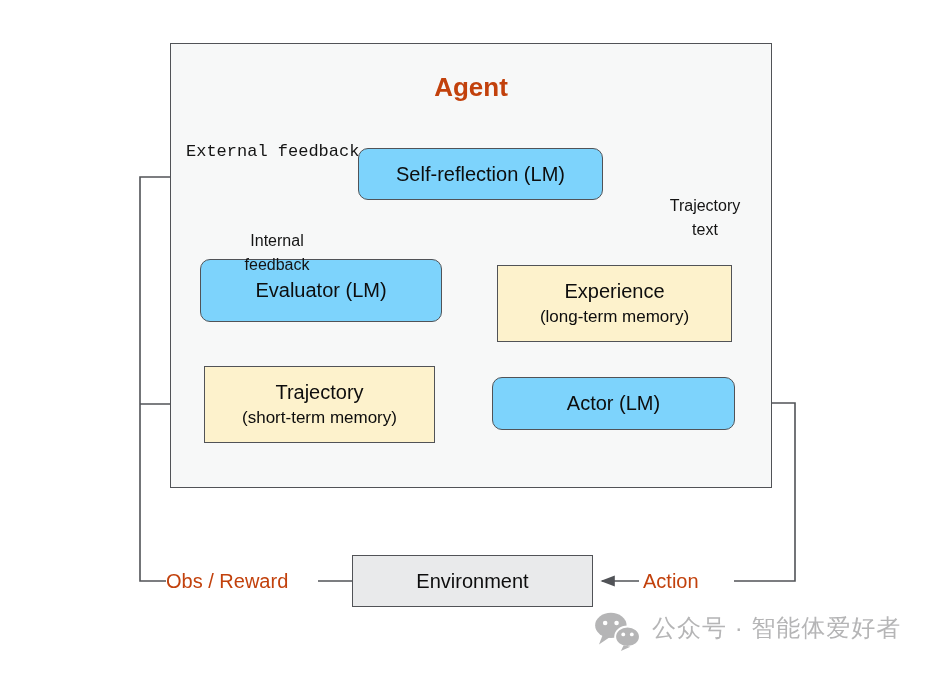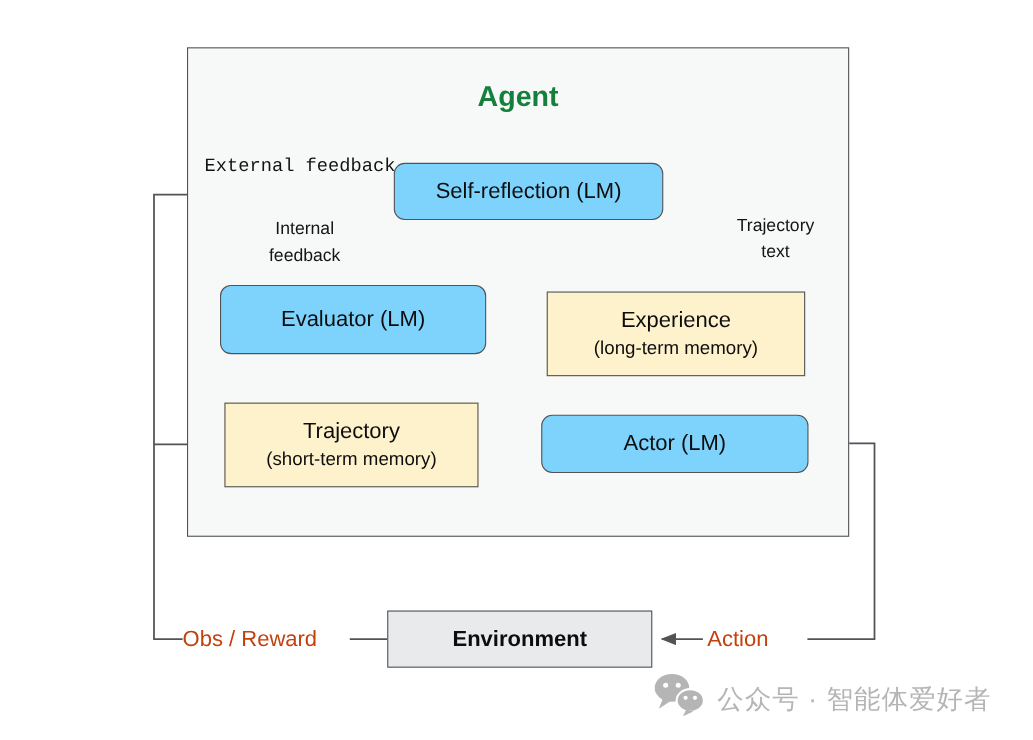--- a/index.html
+++ b/index.html
@@ -15,30 +15,30 @@
   .node.round{border-radius:10px;}
   .blue{background:#7dd3fc;}
   .yellow{background:#fdf2cc;}
   .graybox{background:#e9eaeb;}
   .agent-box{
     position:absolute;left:170px;top:43px;width:602px;height:445px;
     background:#f7f8f8;border:1.6px solid #515357;box-sizing:border-box;
   }
   .agent-title{
     position:absolute;left:170px;top:72px;width:602px;text-align:center;
-    font-size:26px;font-weight:bold;color:#15803d;
+    font-size:26px;font-weight:bold;color:#c2410c;
   }
   .nlabel{font-size:20px;color:#0d0d0d;}
   .nsub{font-size:17px;color:#0d0d0d;margin-top:2px;}
   .edge-label{position:absolute;font-size:17px;color:#141414;white-space:nowrap;}
   .edge-label.two-line{white-space:normal;text-align:center;line-height:24px;font-size:16px;}
   .flow-label{position:absolute;font-size:20px;color:#c2410c;white-space:nowrap;}
-  .env-label{font-size:20px;font-weight:bold;color:#0d0d0d;}
+  .env-label{font-size:20px;font-weight:normal;color:#0d0d0d;}
   .watermark{
-    position:absolute;left:594px;top:612px;display:flex;align-items:flex-end;gap:10px;
+    position:absolute;left:594px;top:612px;display:flex;align-items:flex-start;gap:10px;
     color:#b5b5b6;font-size:24px;letter-spacing:1px;white-space:nowrap;
   }
 </style>
 </head>
 <body>
 
 <div class="canvas">
 
   <svg class="connectors" viewBox="0 0 939 673" xmlns="http://www.w3.org/2000/svg">
     <defs>
@@ -85,21 +85,21 @@
     <span class="nlabel">Actor (LM)</span>
   </div>
 
   <div class="node graybox" style="left:352px;top:555px;width:241px;height:52px;">
     <span class="env-label">Environment</span>
   </div>
 
   <div class="edge-label" style="left:186px;top:142px;font-family:Liberation Mono, monospace;">External feedback</div>
 
   <div class="edge-label two-line" style="left:233px;top:197px;width:88px;">
-    <span style="display:block;">Internal</span>
+    <span style="display:block;margin-top:32px;">Internal</span>
     <span style="display:block;">feedback</span>
   </div>
 
   <div class="edge-label two-line" style="left:660px;top:194px;width:90px;">
     <span style="display:block;">Trajectory</span>
     <span style="display:block;">text</span>
   </div>
 
   <div class="flow-label" style="left:166px;top:570px;">Obs / Reward</div>
 

